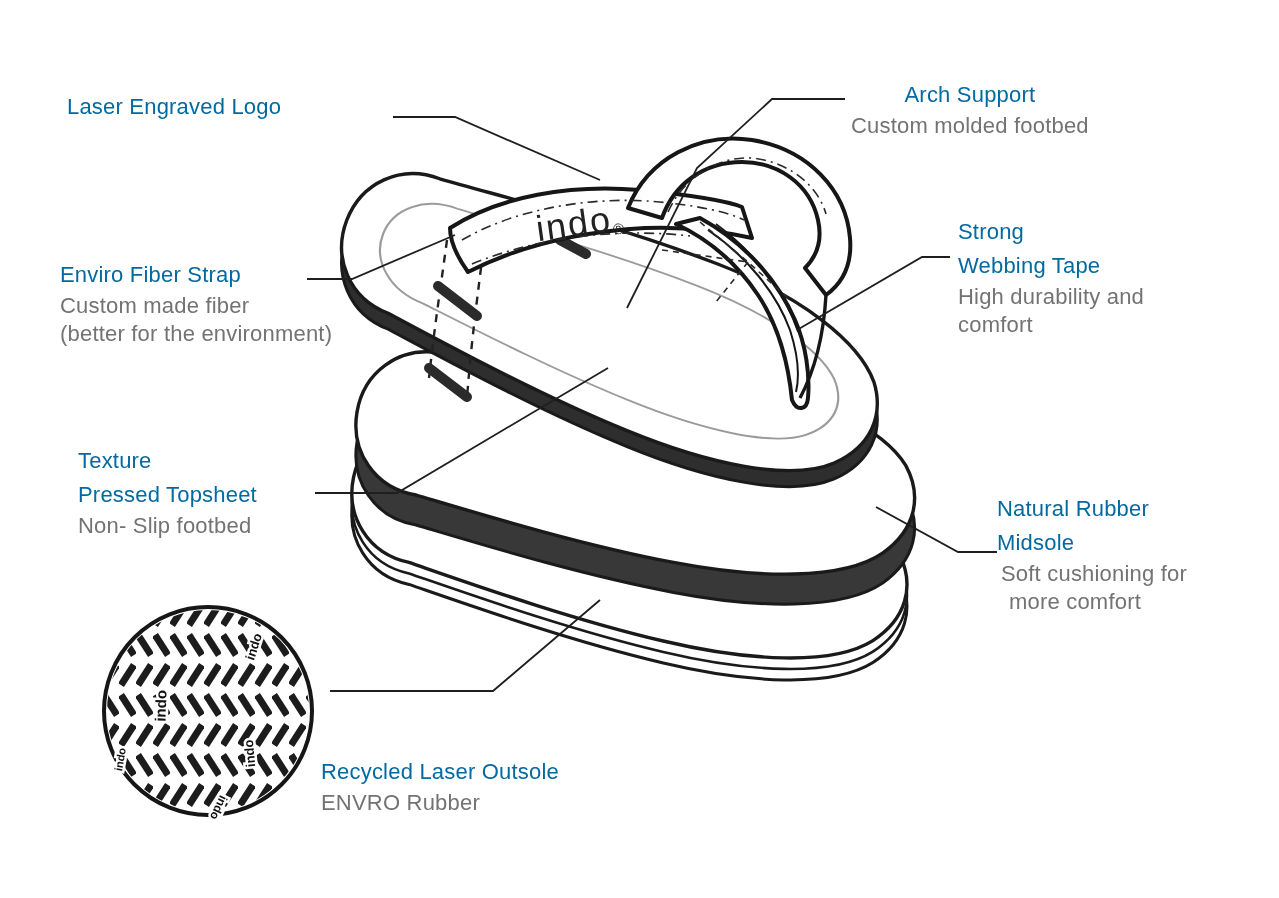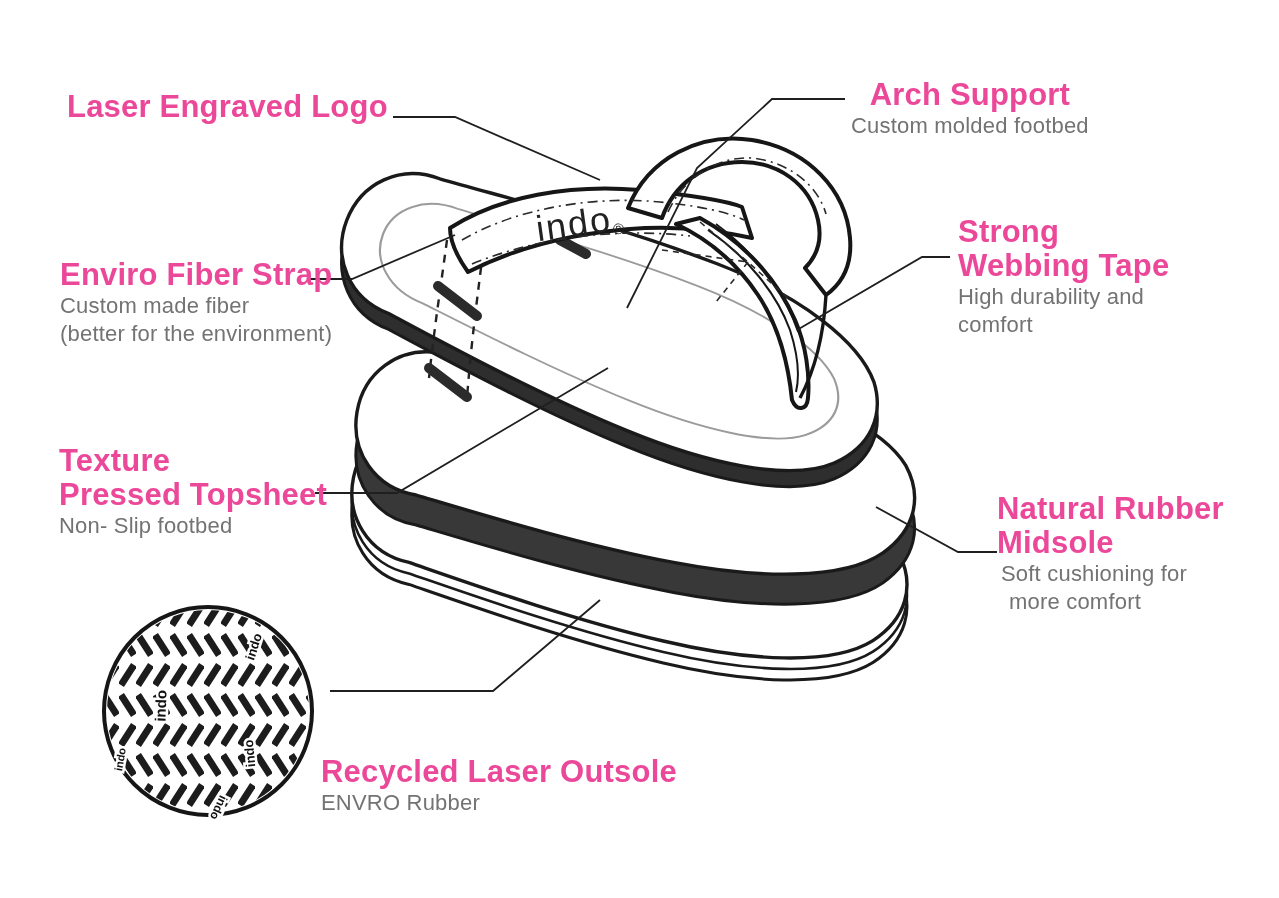--- a/index.html
+++ b/index.html
@@ -2,21 +2,21 @@
 <html><head>
 <meta charset="utf-8">
 <style>
   html,body{margin:0;padding:0;background:#fff;}
   .canvas{
     position:relative;width:1279px;height:898px;background:#fff;overflow:hidden;
     font-family:"Liberation Sans",sans-serif;color:#231f20;
   }
   .diagram-svg{position:absolute;left:0;top:0;}
   .callout{position:absolute;white-space:nowrap;}
-  .callout .title{font-weight:700;font-size:31px;line-height:34px;letter-spacing:.2px;color:#ec4899;}
+  .callout .title{font-weight:400;font-size:22px;line-height:34px;letter-spacing:.2px;color:#0369a1;}
   .callout .sub{font-weight:400;font-size:22px;line-height:28px;letter-spacing:.2px;color:#737373;}
 </style>
 </head>
 <body>
 
 <div class="canvas">
 
   <svg class="diagram-svg" width="1279" height="898" viewBox="0 0 1279 898">
     <defs>
       <path id="sole" d="M 0,-72 C 70,-78 180,-92 290,-92 C 380,-92 450,-70 478,-38 C 500,-10 498,24 470,52 C 435,86 350,98 265,96 C 170,94 65,80 0,72 C -42,72 -72,40 -72,0 C -72,-40 -42,-72 0,-72 Z"></path>
@@ -143,21 +143,21 @@
     <div class="sub">(better for the environment)</div>
   </div>
 
   <div class="callout" style="left:958px;top:215px;">
     <div class="title">Strong</div>
     <div class="title">Webbing Tape</div>
     <div class="sub">High durability and</div>
     <div class="sub">comfort</div>
   </div>
 
-  <div class="callout" style="left:59px;top:444px;">
+  <div class="callout" style="left:78px;top:444px;">
     <div class="title">Texture</div>
     <div class="title">Pressed Topsheet</div>
     <div class="sub">Non- Slip footbed</div>
   </div>
 
   <div class="callout" style="left:997px;top:492px;">
     <div class="title">Natural Rubber</div>
     <div class="title">Midsole</div>
     <div class="sub" style="margin-left:4px;">Soft cushioning for</div>
     <div class="sub" style="margin-left:12px;">more comfort</div>

